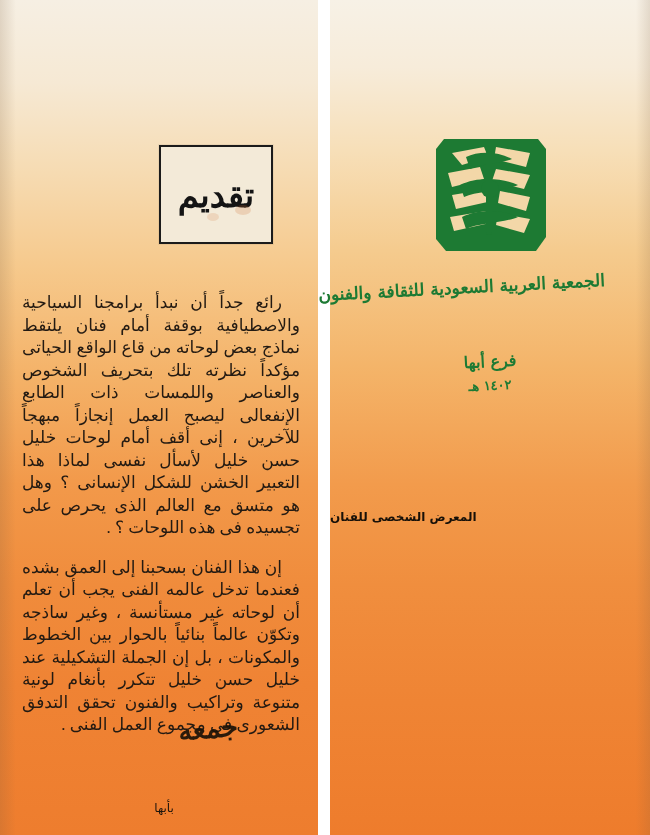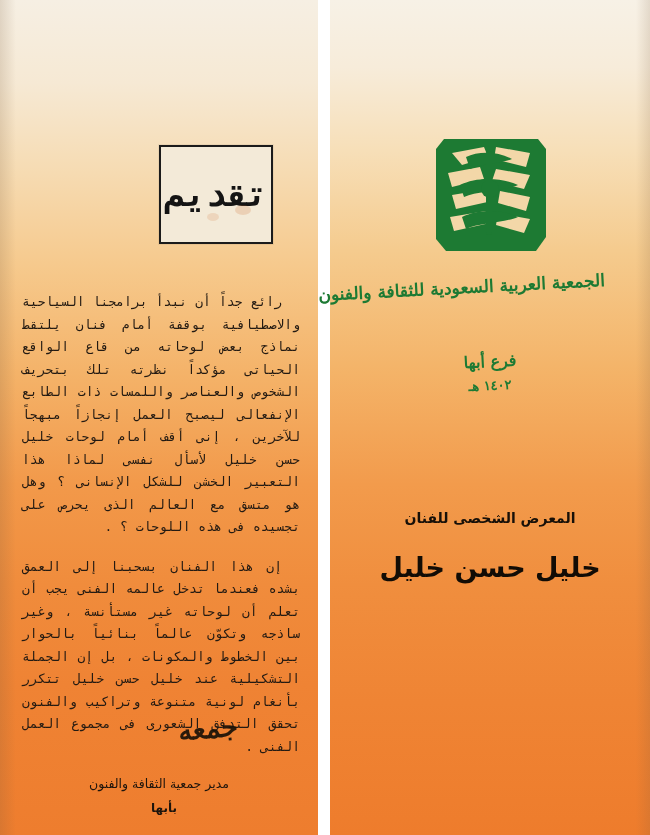--- a/index.html
+++ b/index.html
@@ -92,35 +92,35 @@
     background: #f3ead8;
     border: 2px solid #1b1b1b;
     box-shadow: 0 0 0 1px rgba(0,0,0,.05);
   }
   #heading-text {
     position: absolute;
     top: 0; left: 0; right: 0; bottom: 0;
     display: flex;
     align-items: center;
     justify-content: center;
-    font-family: Liberation Mono, monospace;
+    font-family: Liberation Serif, serif;
     font-size: 34px;
     font-weight: bold;
     color: #141414;
     letter-spacing: 1px;
   }
 
   
   #left-body {
     position: absolute;
     top: 292px;
     right: 18px;
     left: 22px;
-    font-family: Liberation Mono, monospace;
-    font-size: 13px;
+    font-family: Liberation Serif, serif;
+    font-size: 17px;
     line-height: 22.5px;
     color: #231a12;
     text-align: justify;
     direction: rtl;
   }
   #left-body p {
     margin: 0 0 17px 0;
     text-indent: 18px;
   }
 
@@ -150,21 +150,20 @@
     color: #1d140c;
   }
   #signature-city {
     position: absolute;
     bottom: 20px;
     left: 10px; right: 0;
     text-align: center;
     font-family: "DejaVu Sans", sans-serif;
     font-size: 12px;
     color: #1d140c;
-    font-weight: bold;
   }
 
   
   #logo-wrap {
     position: absolute;
     top: 133px;
     left: 50%;
     transform: translateX(-50%);
     width: 128px;
     height: 128px;
@@ -207,23 +206,23 @@
     font-weight: bold;
     color: #1d7a33;
     white-space: nowrap;
   }
 
   
   #cover-subtitle {
     position: absolute;
     top: 510px;
     left: 0; right: 0;
-    text-align: center;
-    font-family: "DejaVu Sans", sans-serif;
-    font-size: 14px;
+    text-align: left;
+    font-family: "DejaVu Sans", sans-serif;
+    font-size: 12px;
     font-weight: bold;
     color: #171008;
     direction: rtl;
   }
   #cover-artist {
     position: absolute;
     top: 552px;
     left: 0; right: 0;
     text-align: center;
     font-family: "DejaVu Sans", sans-serif;
@@ -254,21 +253,20 @@
       <div class="blotch" style="top:58px; right:20px; width:16px; height:10px; background:rgba(210,120,60,.22);"></div>
       <div class="blotch" style="top:66px; right:52px; width:12px; height:8px; background:rgba(210,120,60,.18);"></div>
     </div>
 
     <div id="left-body">
       <p>رائع جداً أن نبدأ برامجنا السياحية والاصطيافية بوقفة أمام فنان يلتقط نماذج بعض لوحاته من قاع الواقع الحياتى مؤكداً نظرته تلك بتحريف الشخوص والعناصر واللمسات ذات الطابع الإنفعالى ليصبح العمل إنجازاً مبهجاً للآخرين ، إنى أقف أمام لوحات خليل حسن خليل لأسأل نفسى لماذا هذا التعبير الخشن للشكل الإنسانى ؟ وهل هو متسق مع العالم الذى يحرص على تجسيده فى هذه اللوحات ؟ .</p>
       <p>إن هذا الفنان بسحبنا إلى العمق بشده فعندما تدخل عالمه الفنى يجب أن تعلم أن لوحاته غير مستأنسة ، وغير ساذجه وتكوّن عالماً بنائياً بالحوار بين الخطوط والمكونات ، بل إن الجملة التشكيلية عند خليل حسن خليل تتكرر بأنغام لونية متنوعة وتراكيب والفنون تحقق التدفق الشعورى فى مجموع العمل الفنى .</p>
     </div>
 
     <div id="signature">جمعه</div>
-    <div id="signature-caption">مدير جمعية الثقافة والفنون</div>
     <div id="signature-city">بأبها</div>
   </div>
 
   <div id="gutter"></div>
 
   <div class="panel" id="panel-right">
     <div class="edge-shade-r"></div>
 
     <div id="logo-wrap">
       <svg width="128" height="128" viewBox="0 0 128 128" xmlns="http://www.w3.org/2000/svg">
@@ -293,16 +291,15 @@
           <rect x="60" y="18" width="6" height="84" rx="3"></rect>
         </g>
       </svg>
     </div>
 
     <div id="logo-arabic-1">الجمعية العربية السعودية للثقافة والفنون</div>
     <div id="logo-arabic-2">فرع أبها</div>
     <div id="logo-arabic-3">١٤٠٢ هـ</div>
 
     <div id="cover-subtitle">المعرض الشخصى للفنان</div>
-    <div id="cover-artist">خليل حسن خليل</div>
   </div>
 
 </div>
 
 </body></html>

